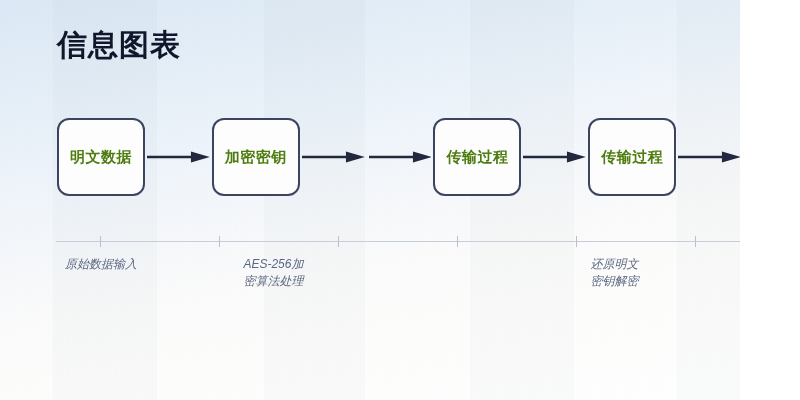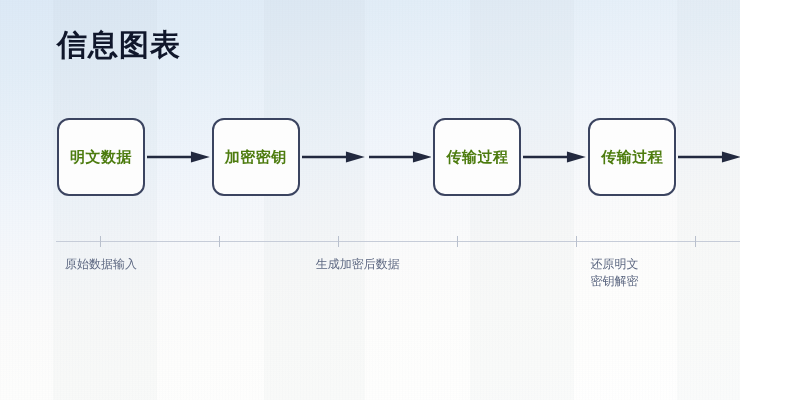--- a/index.html
+++ b/index.html
@@ -135,20 +135,21 @@
   }
 
   
   .captions {
     position: absolute;
     left: 57px;
     top: 256px;
     width: 686px;
     display: flex;
     justify-content: center;
+    font-style: italic;
   }
   .caption {
     width: 88px;
     flex: 0 0 auto;
     text-align: center;
     font-size: 12px;
     line-height: 17px;
     color: #5c6781;
     white-space: pre-line;
   }
@@ -238,22 +239,23 @@
     <div class="tick" style="left:163px"></div>
     <div class="tick" style="left:282px"></div>
     <div class="tick" style="left:401px"></div>
     <div class="tick" style="left:520px"></div>
     <div class="tick" style="left:639px"></div>
   </div>
 
   <div class="captions">
     <div class="caption">原始数据输入</div>
     <div class="cap-gap"></div>
-    <div class="cap-gap"></div>
-    <div class="caption">生成加密后数据</div>
+    <div class="caption">AES-256加
+密算法处理</div>
+    <div class="cap-gap"></div>
     <div class="cap-gap"></div>
     <div class="cap-gap"></div>
     <div class="caption">还原明文
 密钥解密</div>
     <div class="cap-gap"></div>
   </div>
 
 </div>
 
 </body></html>

